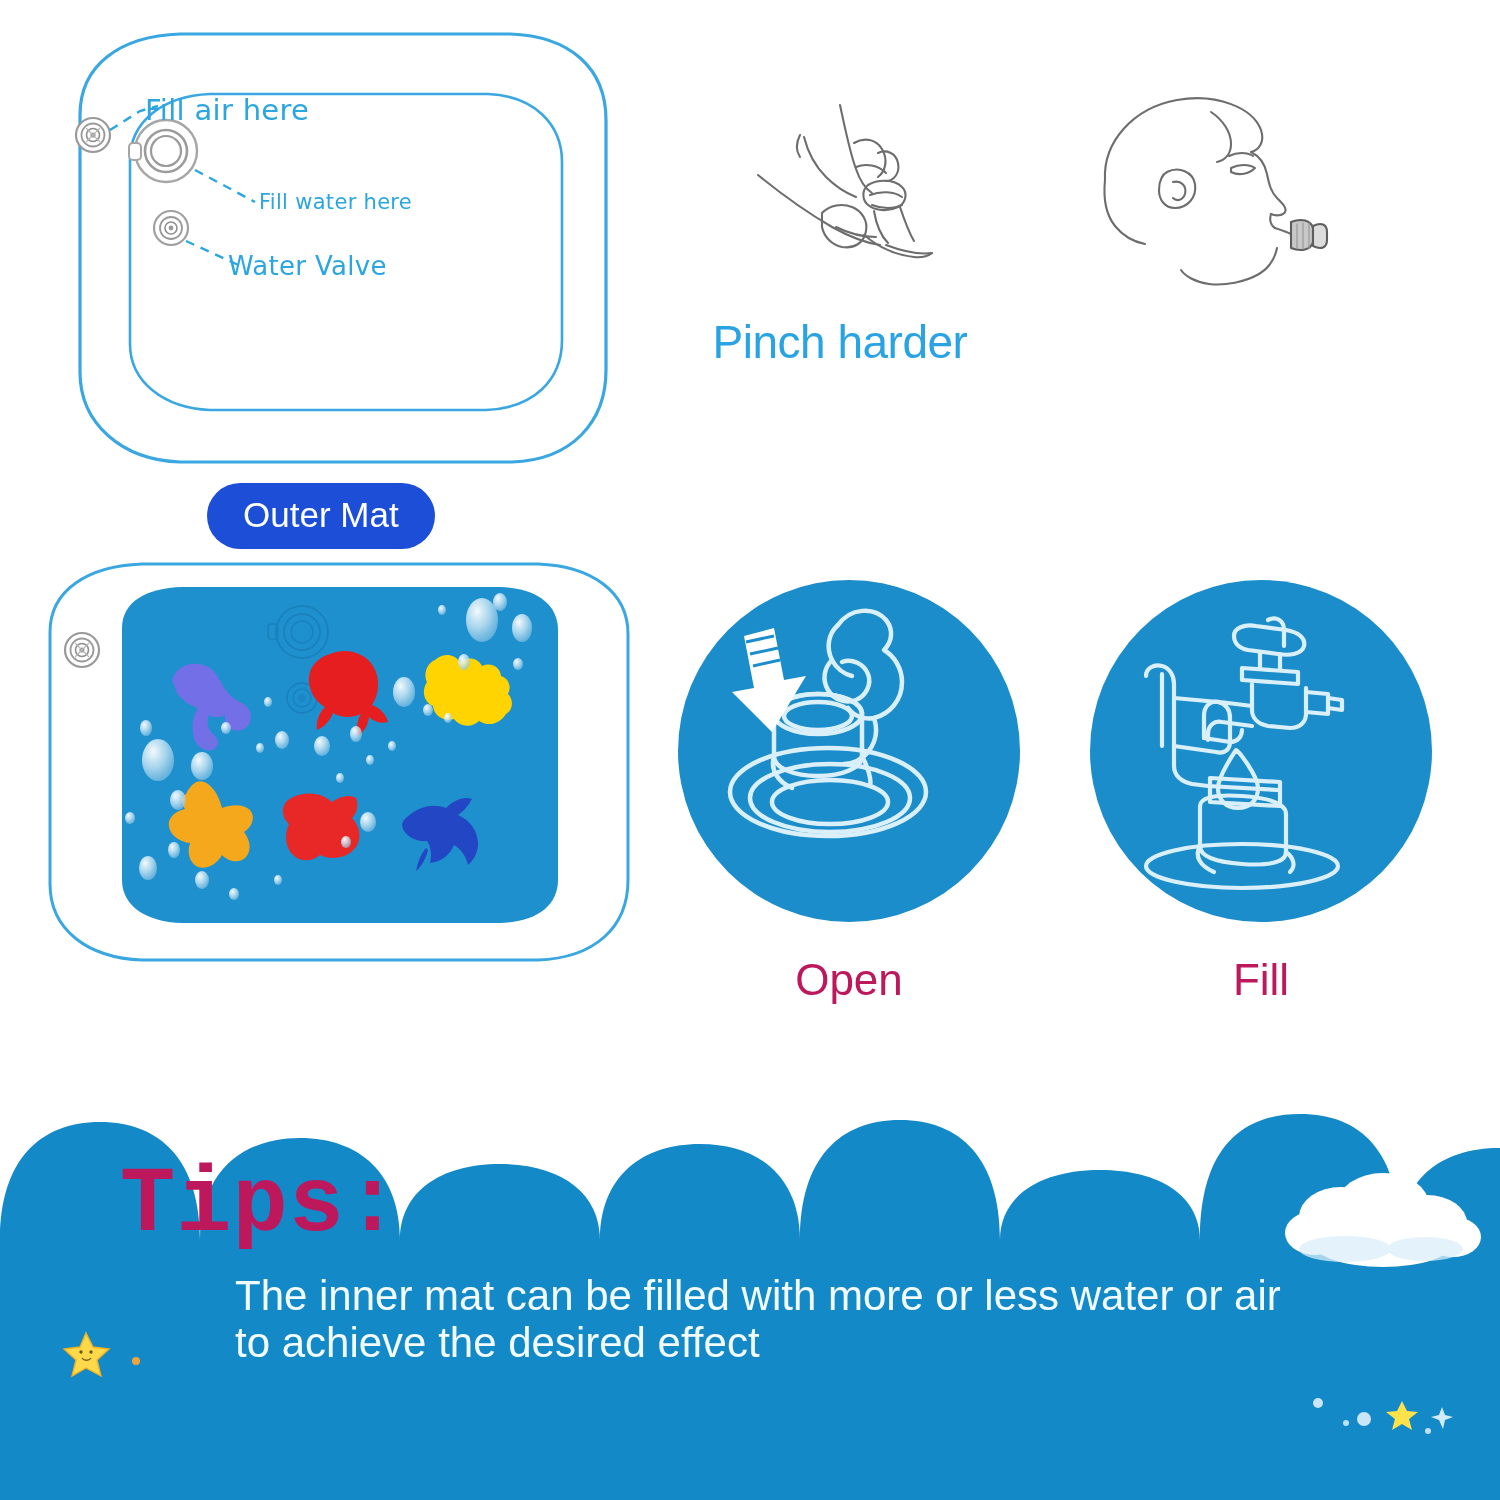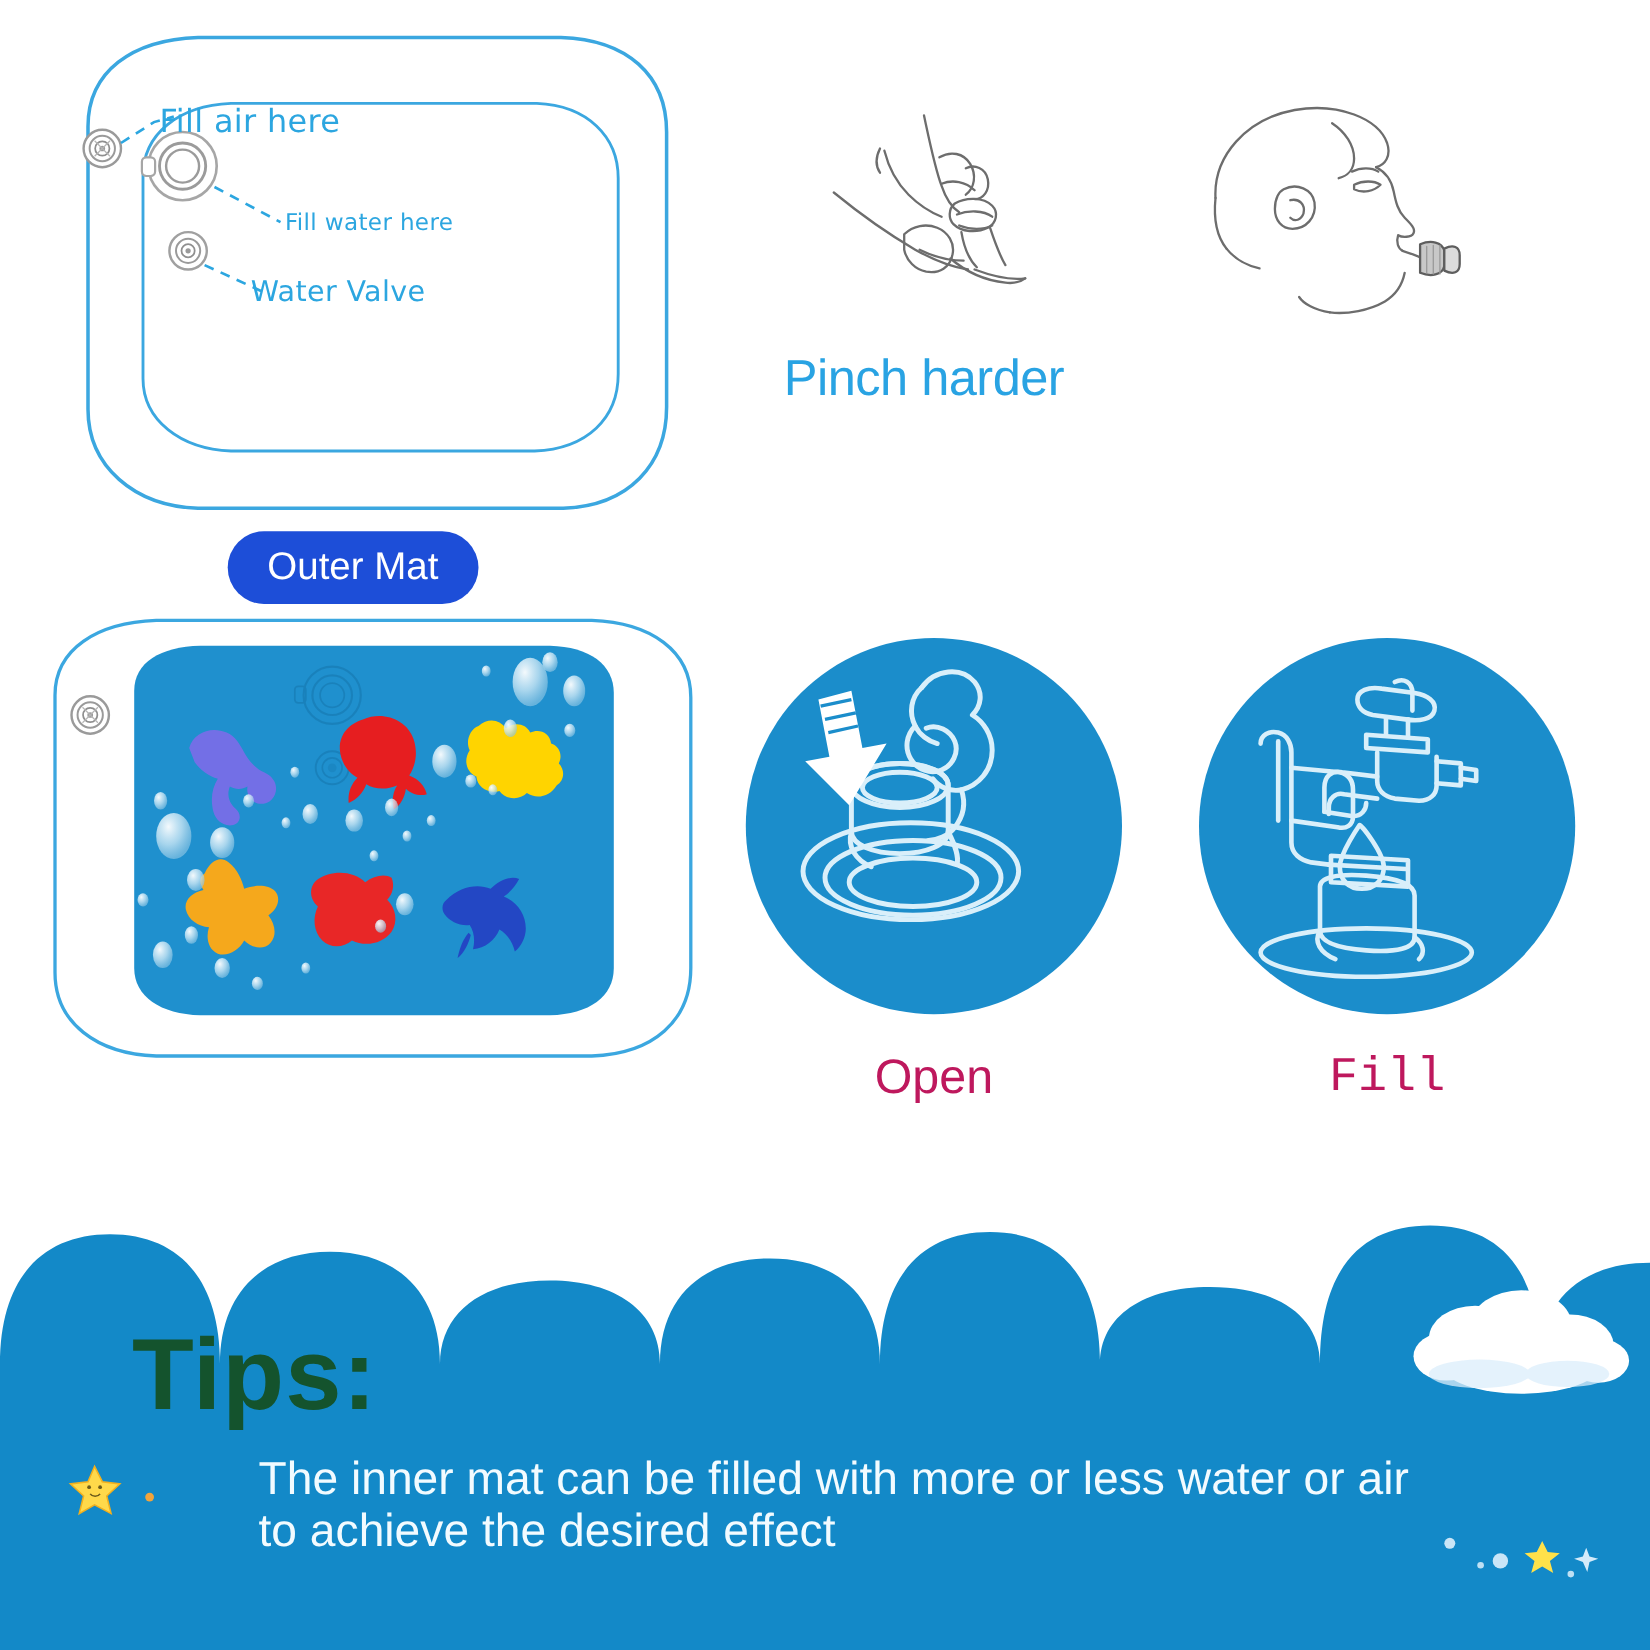--- a/index.html
+++ b/index.html
@@ -75,51 +75,50 @@
   #circle-fill { left:1090px; top:580px; }
   .circle-caption {
     position:absolute;
     color:#be185d;
     font-size:44px;
     font-family:"Liberation Sans", sans-serif;
     text-align:center;
     width:342px;
   }
   #caption-open { left:678px;  top:955px; }
-  #caption-fill { left:1090px; top:955px;font-family:Liberation Mono, monospace; }
+  #caption-fill { left:1090px; top:955px; }
 
   
   #tips-banner {
     position:absolute;
     left:0; top:1100px; width:1500px; height:400px;
     overflow:hidden;
   }
   #tips-banner svg { position:absolute; left:0; top:0; width:1500px; height:400px; }
 
   #tips-title {
     position:absolute;
     left:120px; top:1160px;
-    color:#14532d;
+    color:#be185d;
     font-size:92px;
     line-height:1;
-    font-family:Liberation Sans, sans-serif;
+    font-family:Liberation Mono, monospace;
     font-weight:bold;
     letter-spacing:1px;
-    margin-top:44px;
   }
   .tip-line {
     position:absolute;
     left:235px;
     color:#f2fbff;
     font-size:42px;
     line-height:1.12;
     width:1090px;
     font-family:"Liberation Sans", sans-serif;
   }
-  #tip-1 { top:1272px;margin-top:48px; }
+  #tip-1 { top:1272px; }
   #tip-2 { top:1385px; }
 </style>
 </head>
 <body>
 
 <div class="stage">
 
   <div class="abs" id="outer-mat-panel">
     <svg class="mat" viewBox="0 0 600 480">
 

